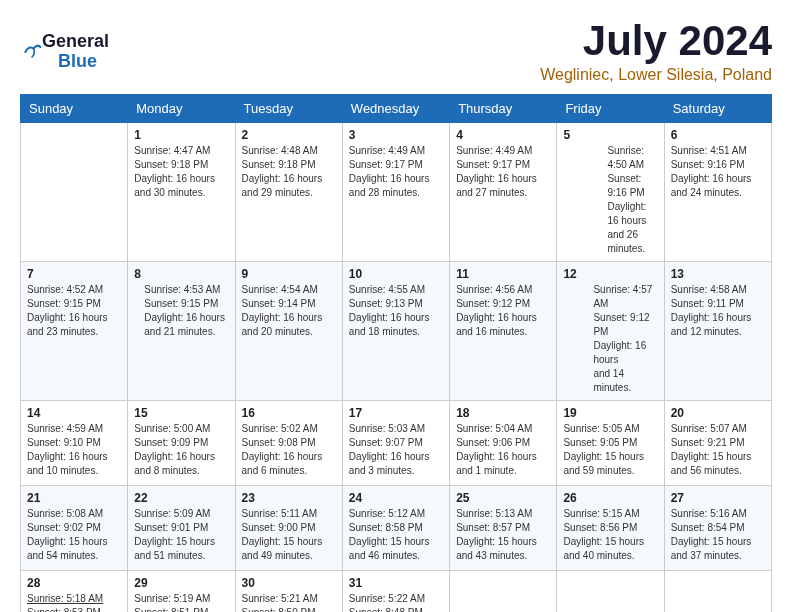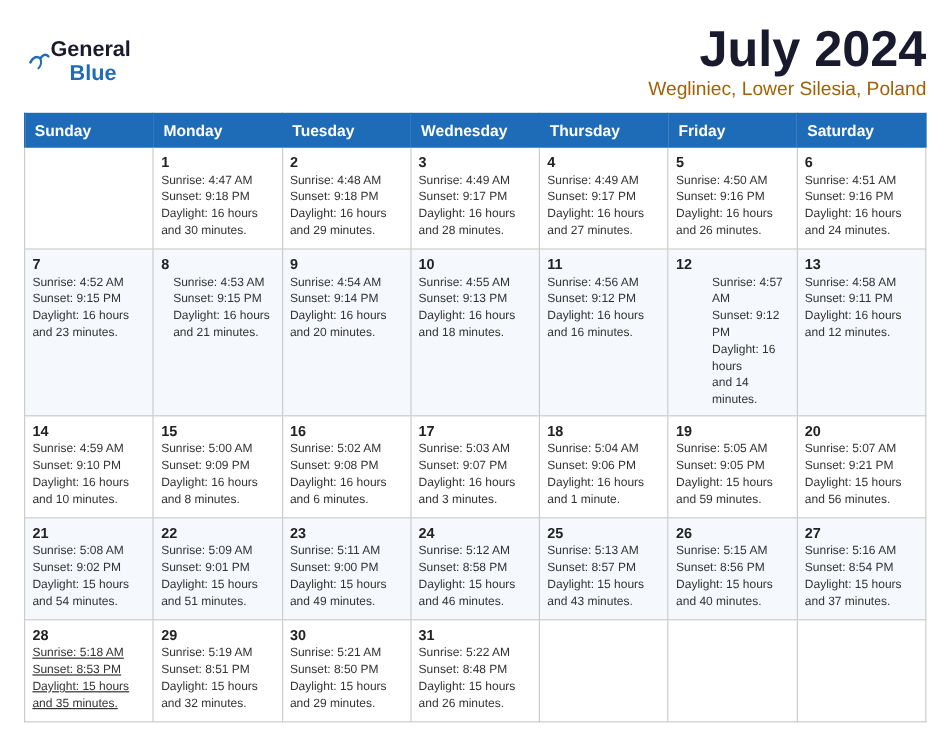--- a/index.html
+++ b/index.html
@@ -59,21 +59,21 @@
       width: 100%;
       border-collapse: collapse;
       table-layout: fixed;
     }
     th {
       background-color: #1e6bb8;
       color: #fff;
       text-align: left;
       padding: 6px 8px;
       font-size: 13px;
-      font-weight: bold;
+      font-weight: normal;
       border: 1px solid #1e6bb8;
     }
     td {
       border: 1px solid #ccc;
       vertical-align: top;
       padding: 5px 6px;
       font-size: 10.5px;
       color: #222;
       min-height: 80px;
       height: 85px;
@@ -157,21 +157,21 @@
         </td>
         <td>
           <span class="day-number">4</span>
           <div class="cell-text" style="white-space: pre-line;">Sunrise: 4:49 AM
 Sunset: 9:17 PM
 Daylight: 16 hours
 and 27 minutes.</div>
         </td>
         <td>
           <span class="day-number">5</span>
-          <div class="cell-text" style="white-space: pre-line;">Sunrise: 4:50 AM
+          <div class="cell-text" style="white-space: pre-line; margin-left: 44px;">Sunrise: 4:50 AM
 Sunset: 9:16 PM
 Daylight: 16 hours
 and 26 minutes.</div>
         </td>
         <td>
           <span class="day-number">6</span>
           <div class="cell-text" style="white-space: pre-line;">Sunrise: 4:51 AM
 Sunset: 9:16 PM
 Daylight: 16 hours
 and 24 minutes.</div>

